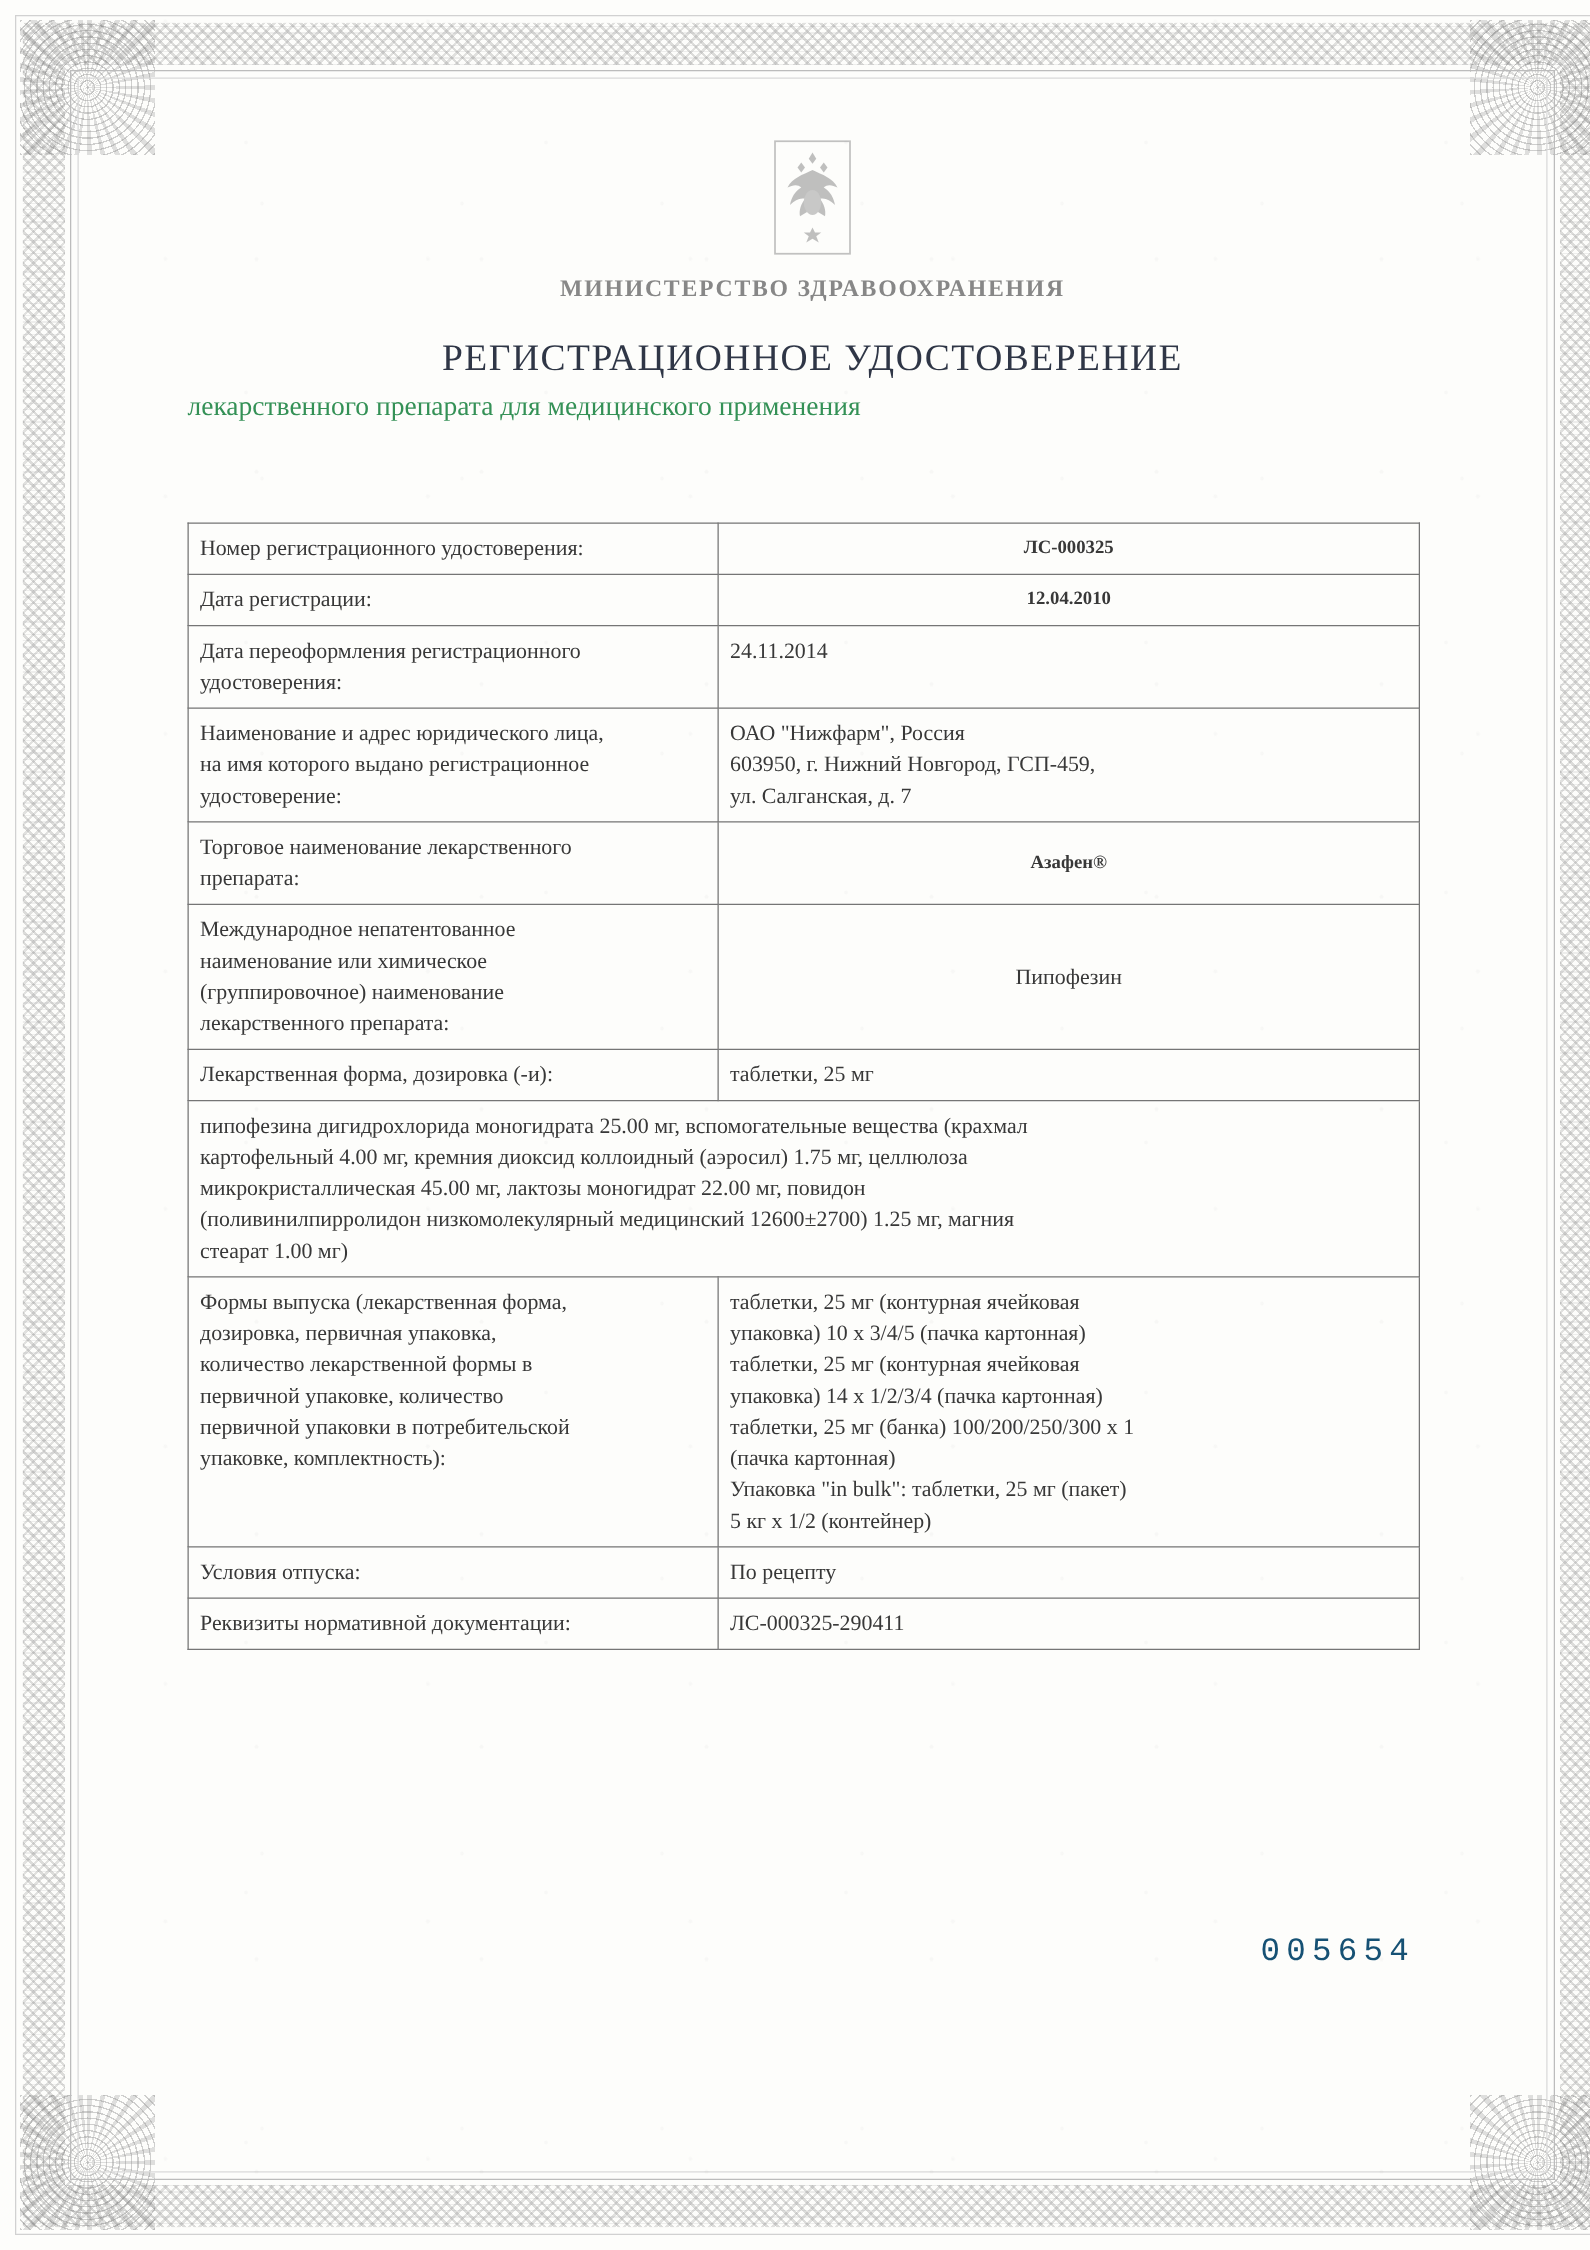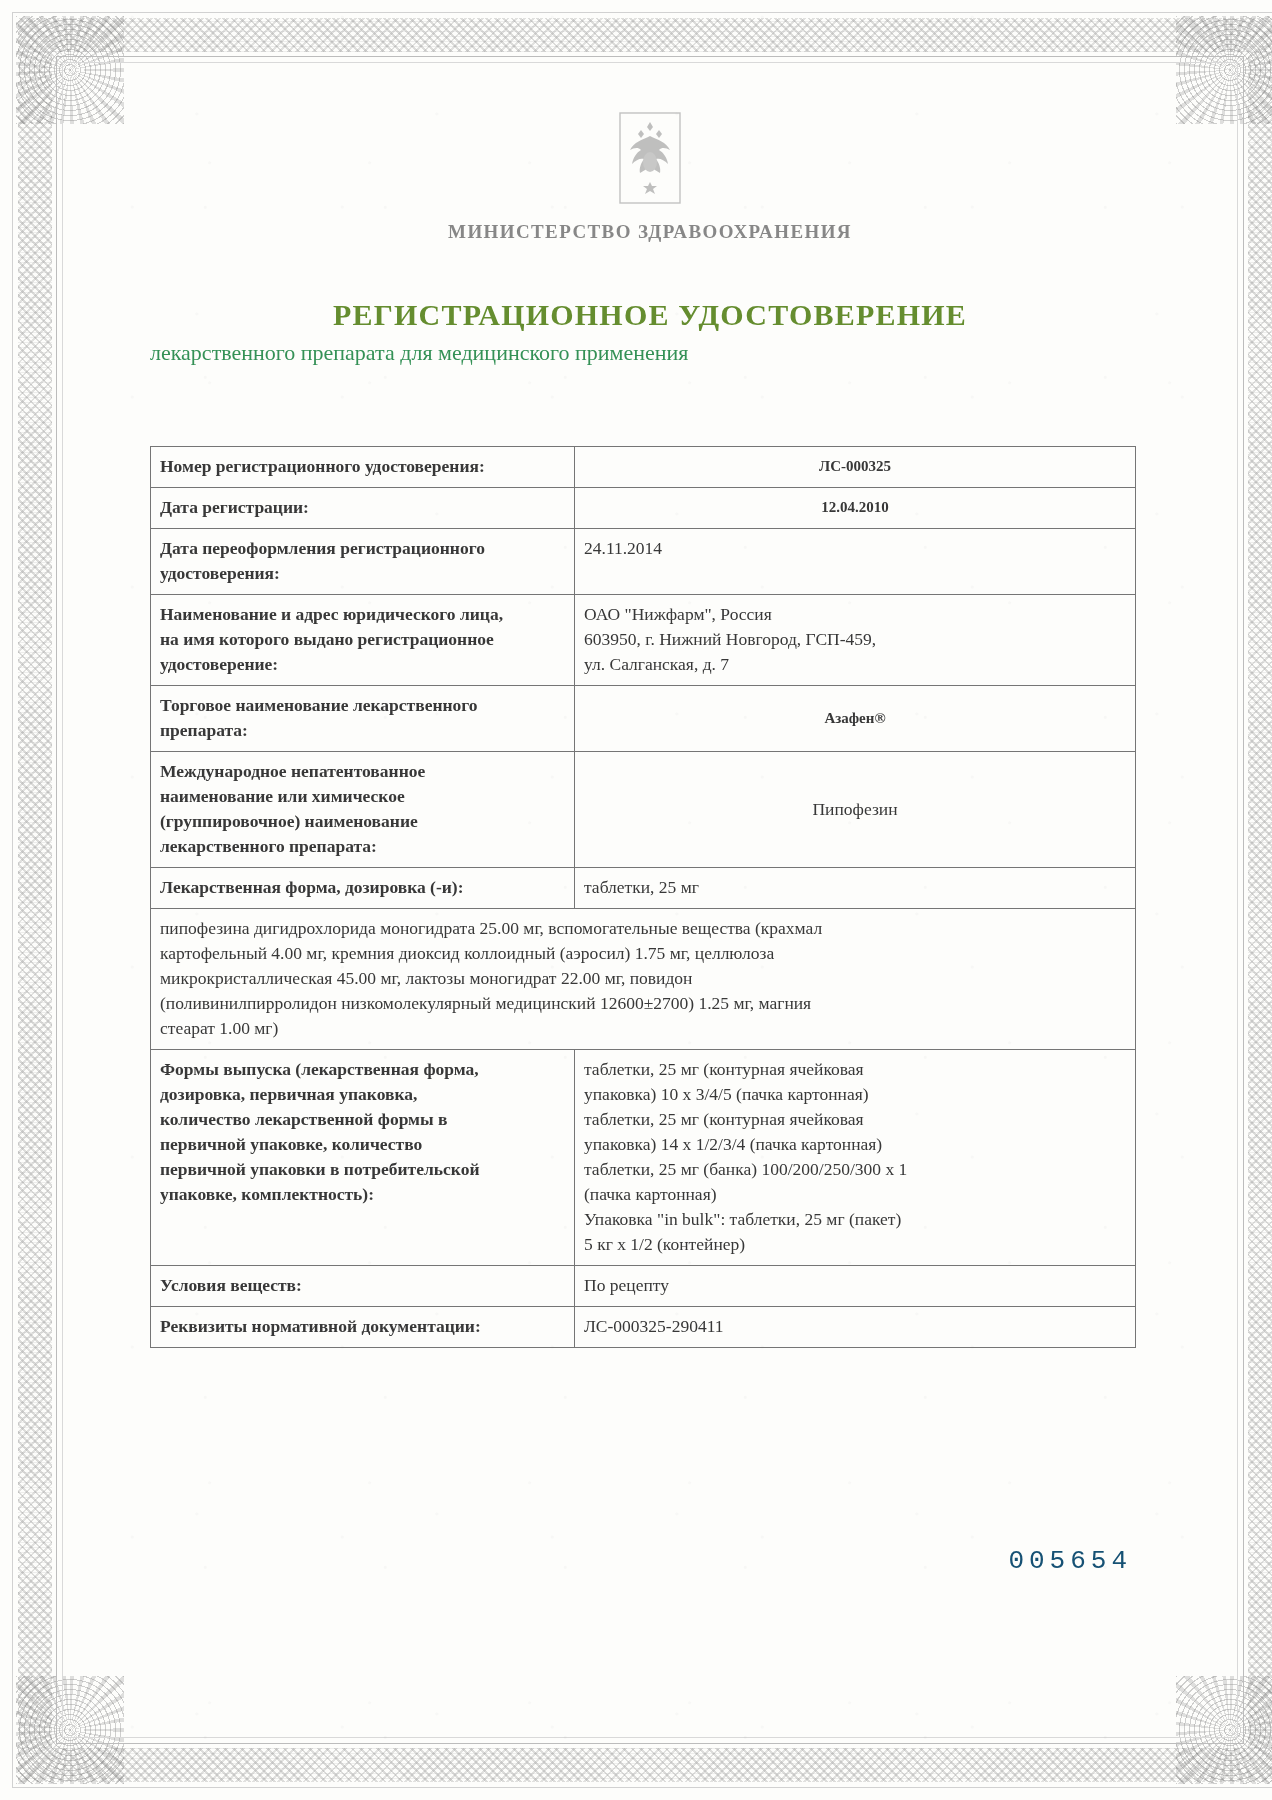--- a/index.html
+++ b/index.html
@@ -101,25 +101,25 @@
     font-weight: bold;
     letter-spacing: 1.4px;
     font-size: 19px;
     line-height: 24px;
     color: #6d6d6d;
     opacity: .85;
   }
 
   .doc-title {
     text-align: center;
-    font-weight: bold;
+    font-weight: normal;
     font-size: 30px;
     letter-spacing: 1.2px;
-    margin-top: 54px;
-    color: #4d7c0f;
+    margin-top: 26px;
+    color: #0f172a;
     opacity: .9;
   }
   .doc-subtitle {
     text-align: left;
     font-size: 22px;
     margin-top: 8px;
     color: #15803d;
     opacity: .9;
   }
 
@@ -132,21 +132,21 @@
   table.reg td {
     border: 1px solid #6f6f6f;
     padding: 7px 9px 8px 9px;
     vertical-align: top;
     font-size: 17.5px;
     line-height: 25px;
     color: #2f2f2f;
   }
   td.label {
     width: 405px;
-    font-weight: bold;
+    font-weight: normal;
     margin-top: 20px;
   }
   td.value {
     font-weight: normal;
   }
   td.value.center {
     text-align: center;
     font-weight: bold;
     font-size: 15px;
     vertical-align: middle;
@@ -301,21 +301,21 @@
             <span class="line">таблетки, 25 мг (контурная ячейковая</span>
             <span class="line">упаковка) 14 х 1/2/3/4 (пачка картонная)</span>
             <span class="line">таблетки, 25 мг (банка) 100/200/250/300 х 1</span>
             <span class="line">(пачка картонная)</span>
             <span class="line">Упаковка "in bulk": таблетки, 25 мг (пакет)</span>
             <span class="line">5 кг х 1/2 (контейнер)</span>
           </td>
         </tr>
 
         <tr>
-          <td class="label">Условия веществ:</td>
+          <td class="label">Условия отпуска:</td>
           <td class="value">По рецепту</td>
         </tr>
 
         <tr>
           <td class="label">Реквизиты нормативной документации:</td>
           <td class="value">ЛС-000325-290411</td>
         </tr>
       </tbody>
     </table>
   </div>

